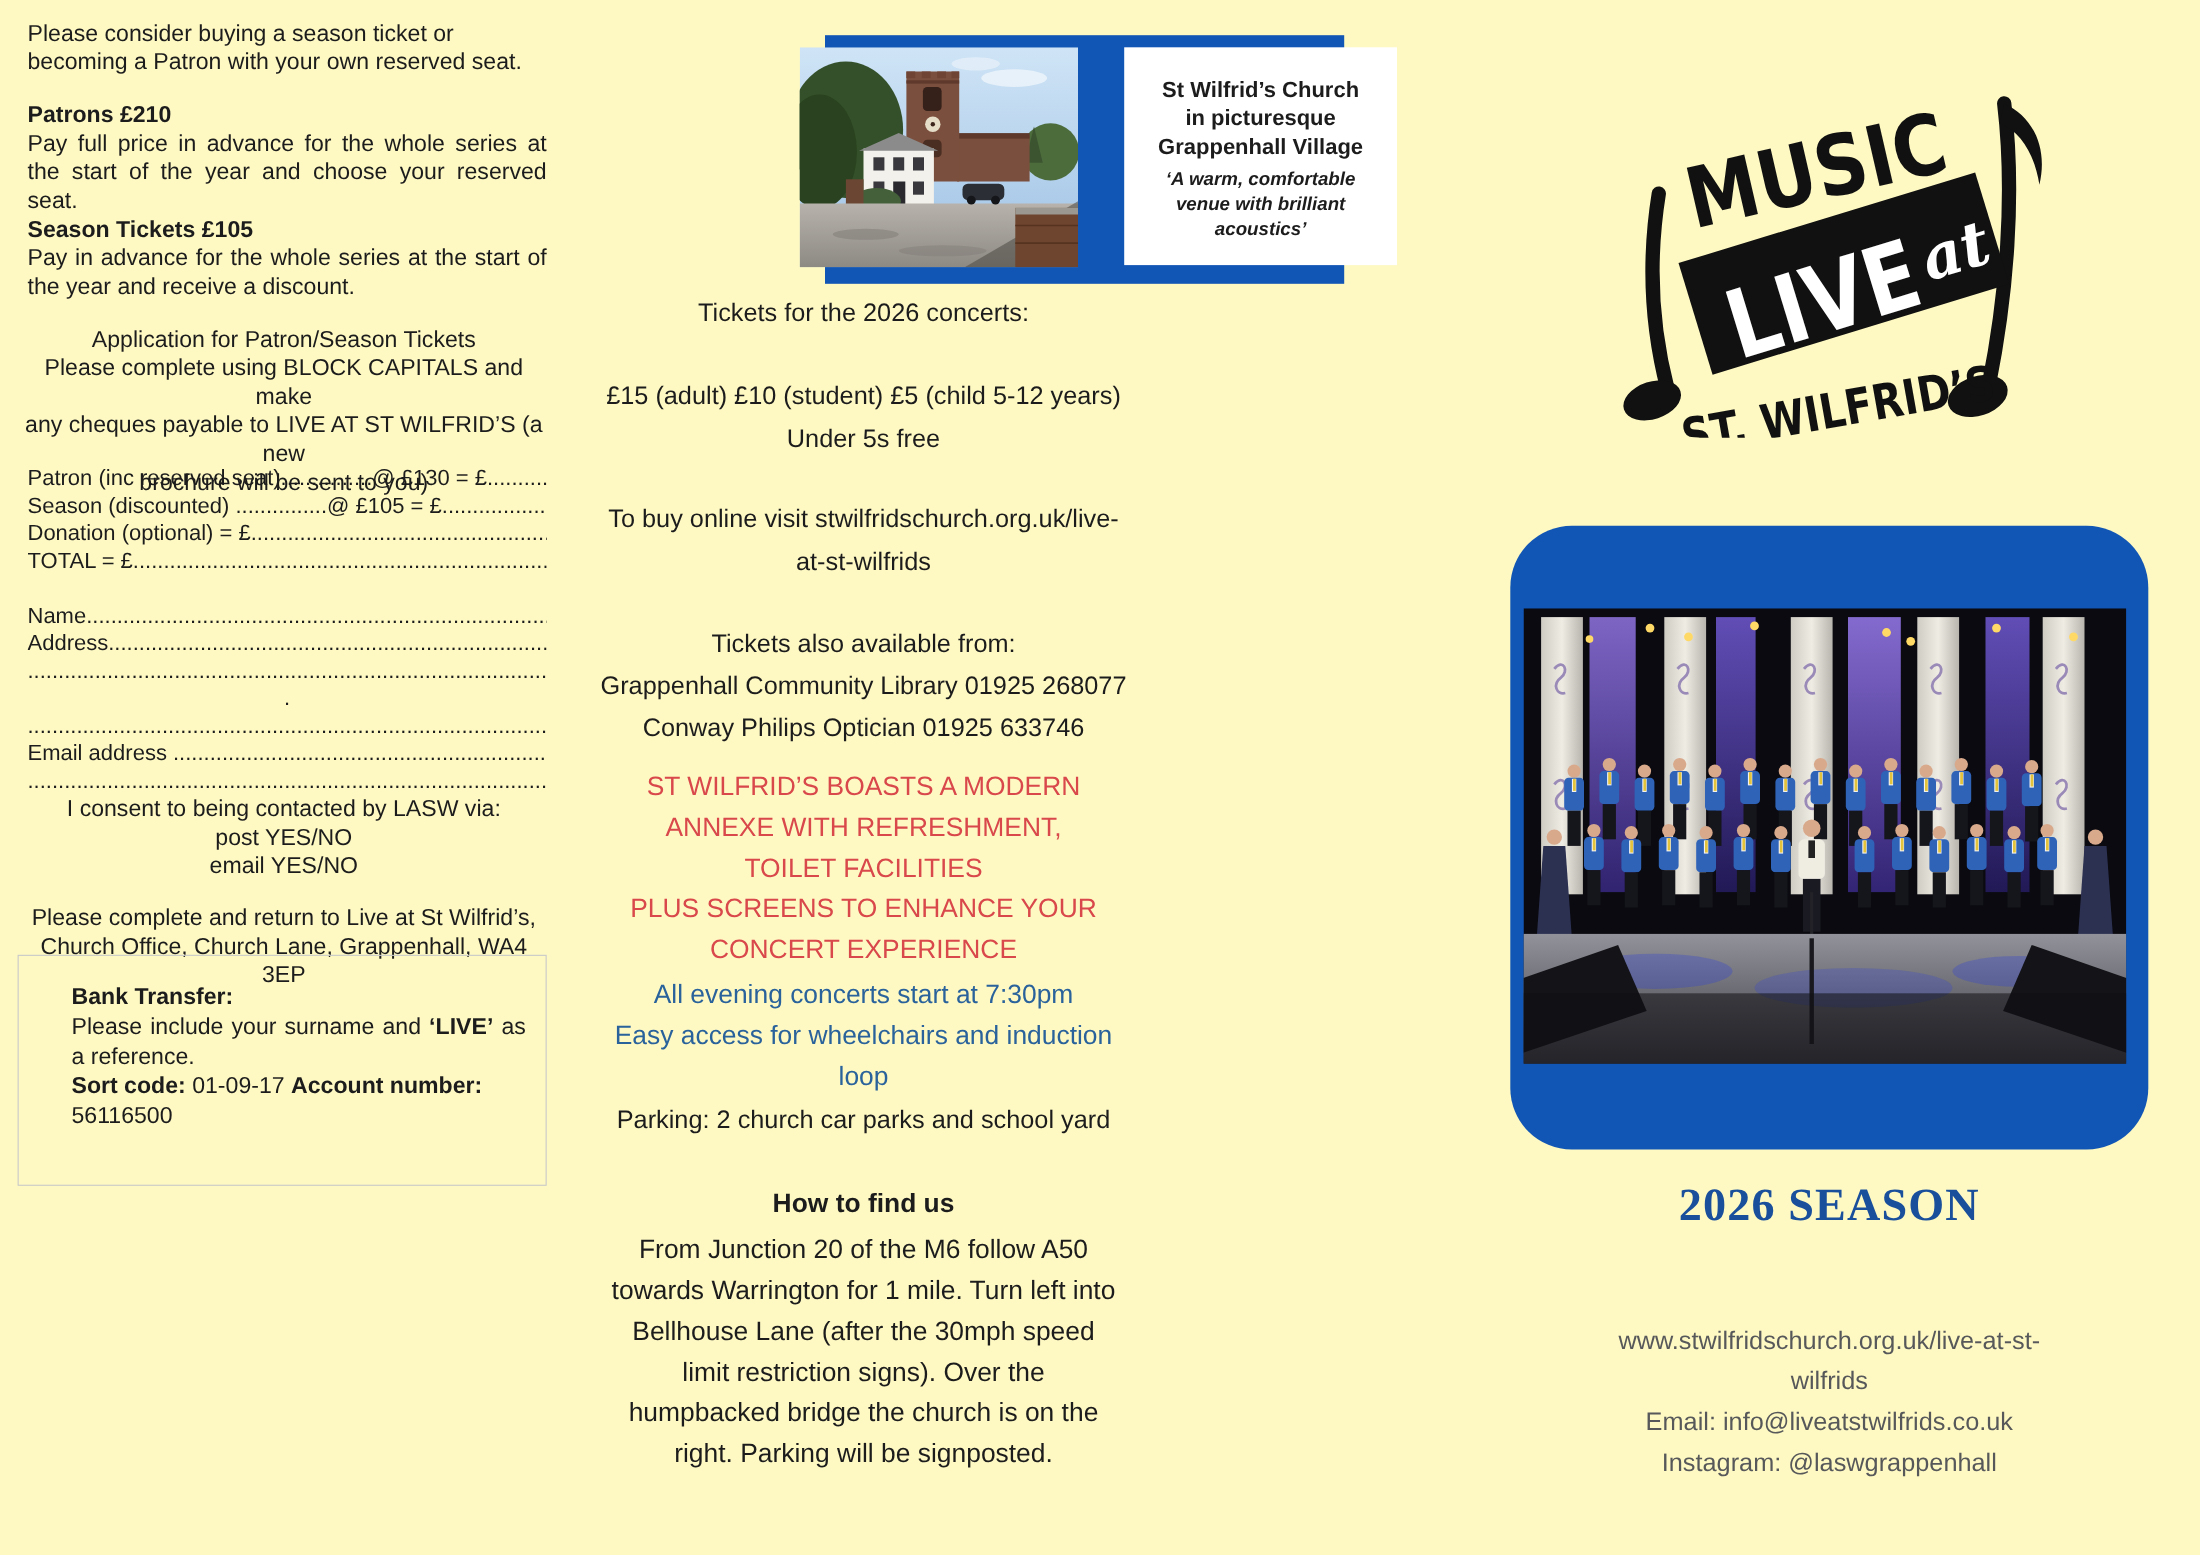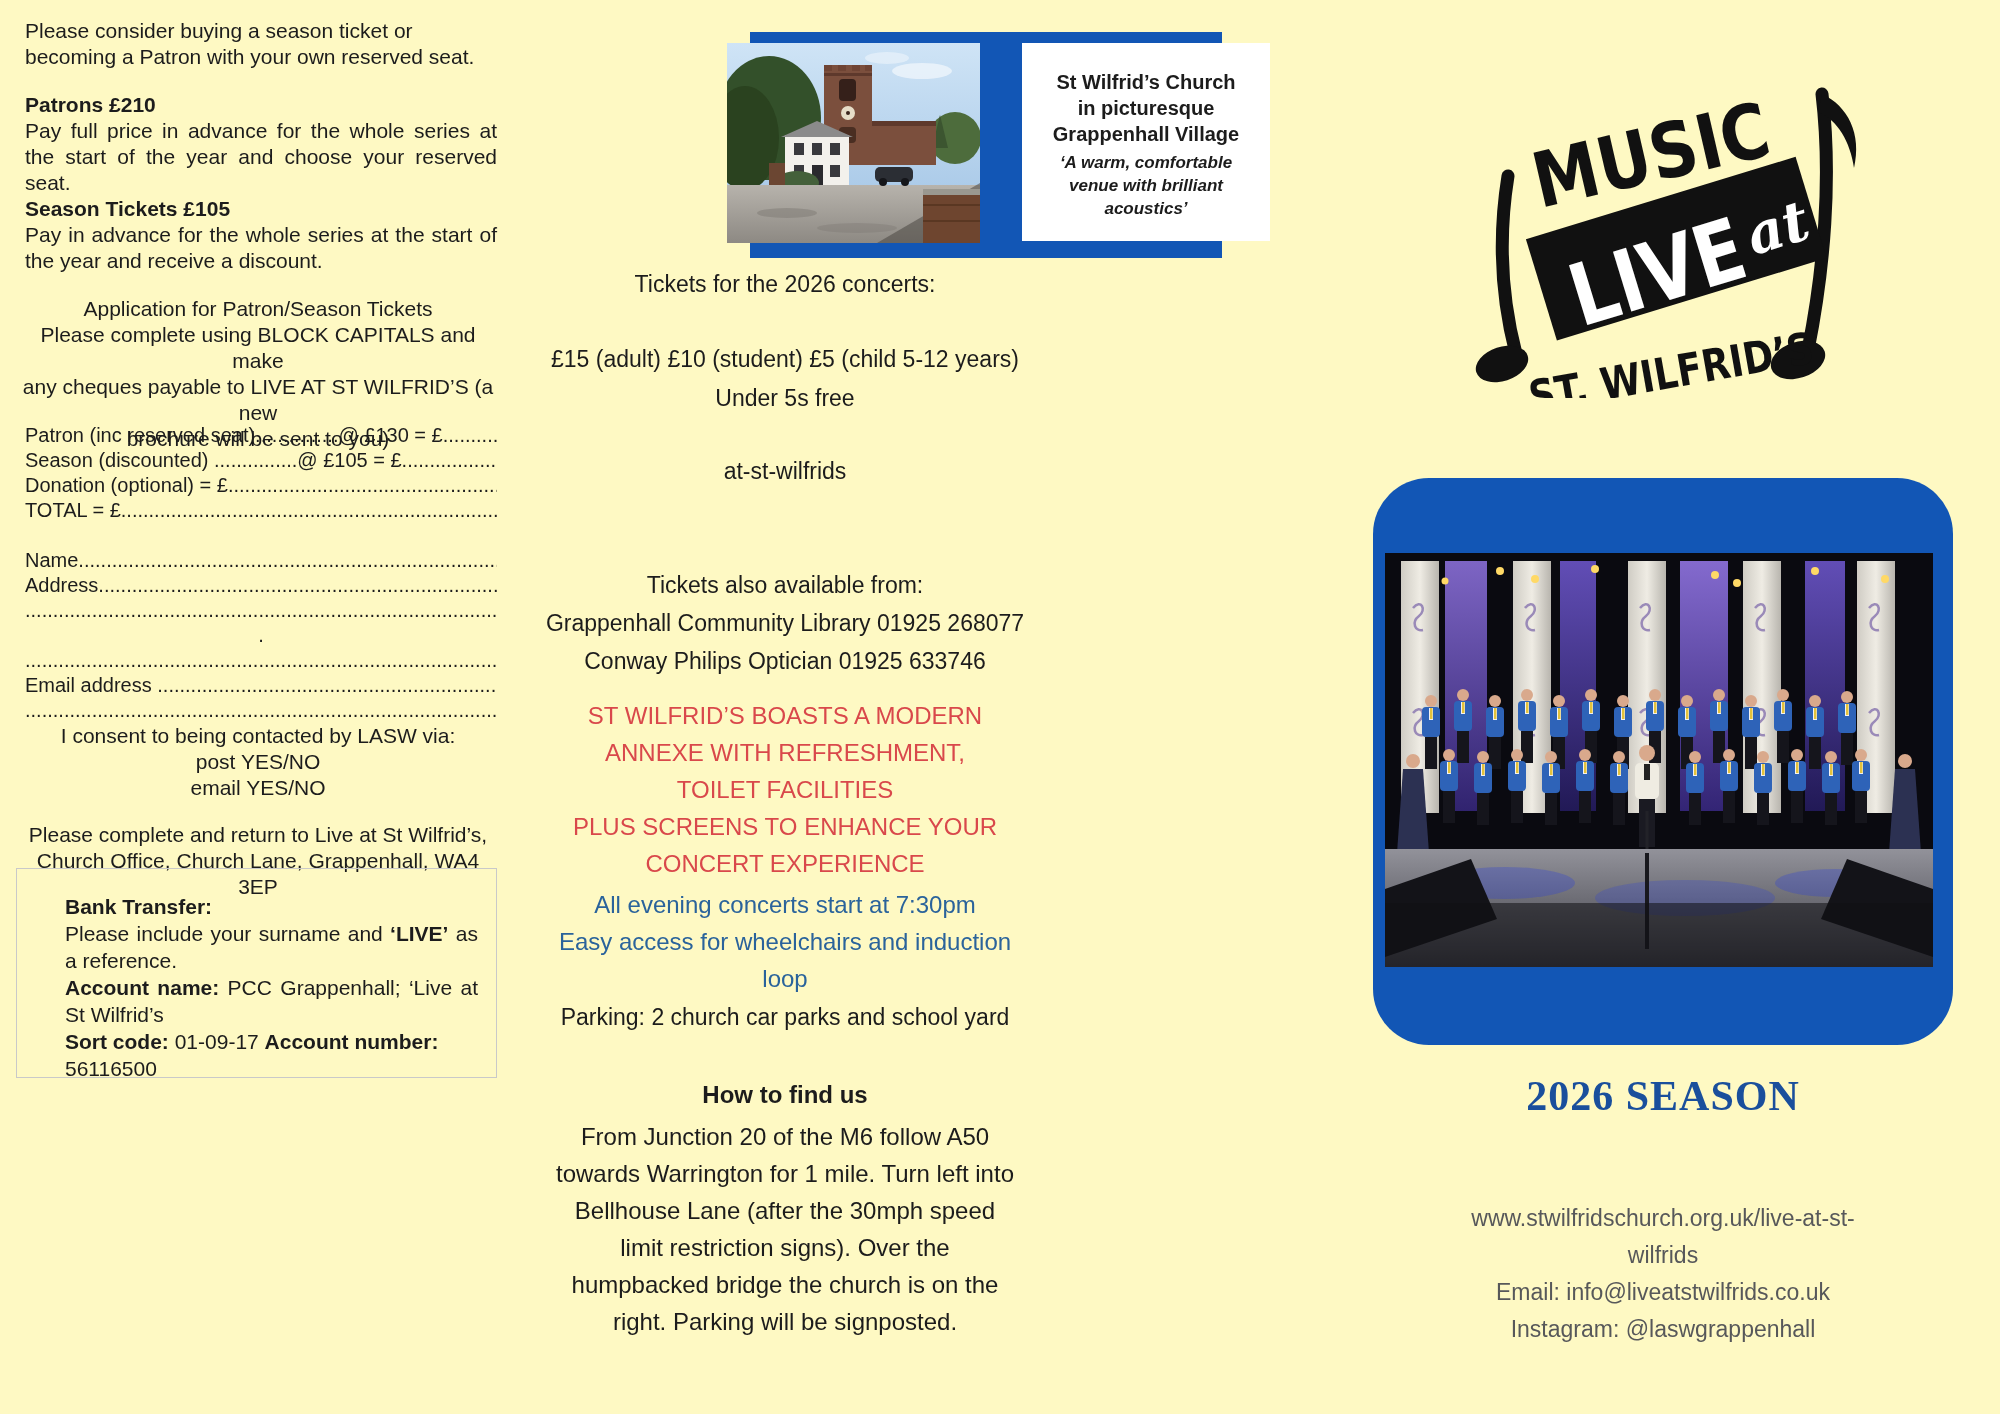--- a/index.html
+++ b/index.html
@@ -79,21 +79,20 @@
   </div>
 
   <div class="abs lt c" style="left:18px;top:822px;width:480px;">
     <div>Please complete and return to Live at St Wilfrid’s,</div>
     <div>Church Office, Church Lane, Grappenhall, WA4 3EP</div>
   </div>
 
   <div class="abs bank" style="left:16px;top:868px;width:481px;height:210px;padding-left:48px;">
     <div class="b">Bank Transfer:</div>
     <div class="j"><span>Please include your surname and </span><span class="b">‘LIVE’</span><span> as a reference.</span></div>
-    <div class="j"><span class="b">Account name:</span><span> PCC Grappenhall; ‘Live at St Wilfrid’s</span></div>
     <div><span class="b">Sort code:</span><span> 01-09-17 </span><span class="b">Account number:</span><span> 56116500</span></div>
   </div>
 
   <div class="abs banner-blue" style="left:750px;top:32px;width:472px;height:226px;"></div>
 
   <svg class="abs" style="left:727px;top:43px;" width="253" height="200" viewBox="0 0 253 200">
     <defs>
       <linearGradient id="sky" x1="0" y1="0" x2="0" y2="1">
         <stop offset="0" stop-color="#cfe4f6"></stop>
           <stop offset="1" stop-color="#9fc2e4"></stop>
@@ -159,20 +158,21 @@
   </div>
 
   <div class="abs mid" style="left:535px;top:266px;width:500px;">Tickets for the 2026 concerts:</div>
 
   <div class="abs mid" style="left:525px;top:340px;width:520px;line-height:39px;">
     <div>£15 (adult) £10 (student) £5 (child 5-12 years)</div>
     <div>Under 5s free</div>
   </div>
 
   <div class="abs mid" style="left:535px;top:452px;width:500px;line-height:39px;">
+    <div>To buy online visit stwilfridschurch.org.uk/live-</div>
     <div>at-st-wilfrids</div>
   </div>
 
   <div class="abs mid" style="left:525px;top:566px;width:520px;line-height:38px;">
     <div>Tickets also available from:</div>
     <div>Grappenhall Community Library 01925 268077</div>
     <div>Conway Philips Optician 01925 633746</div>
   </div>
 
   <div class="abs mid red" style="left:525px;top:697px;width:520px;font-size:24px;">

